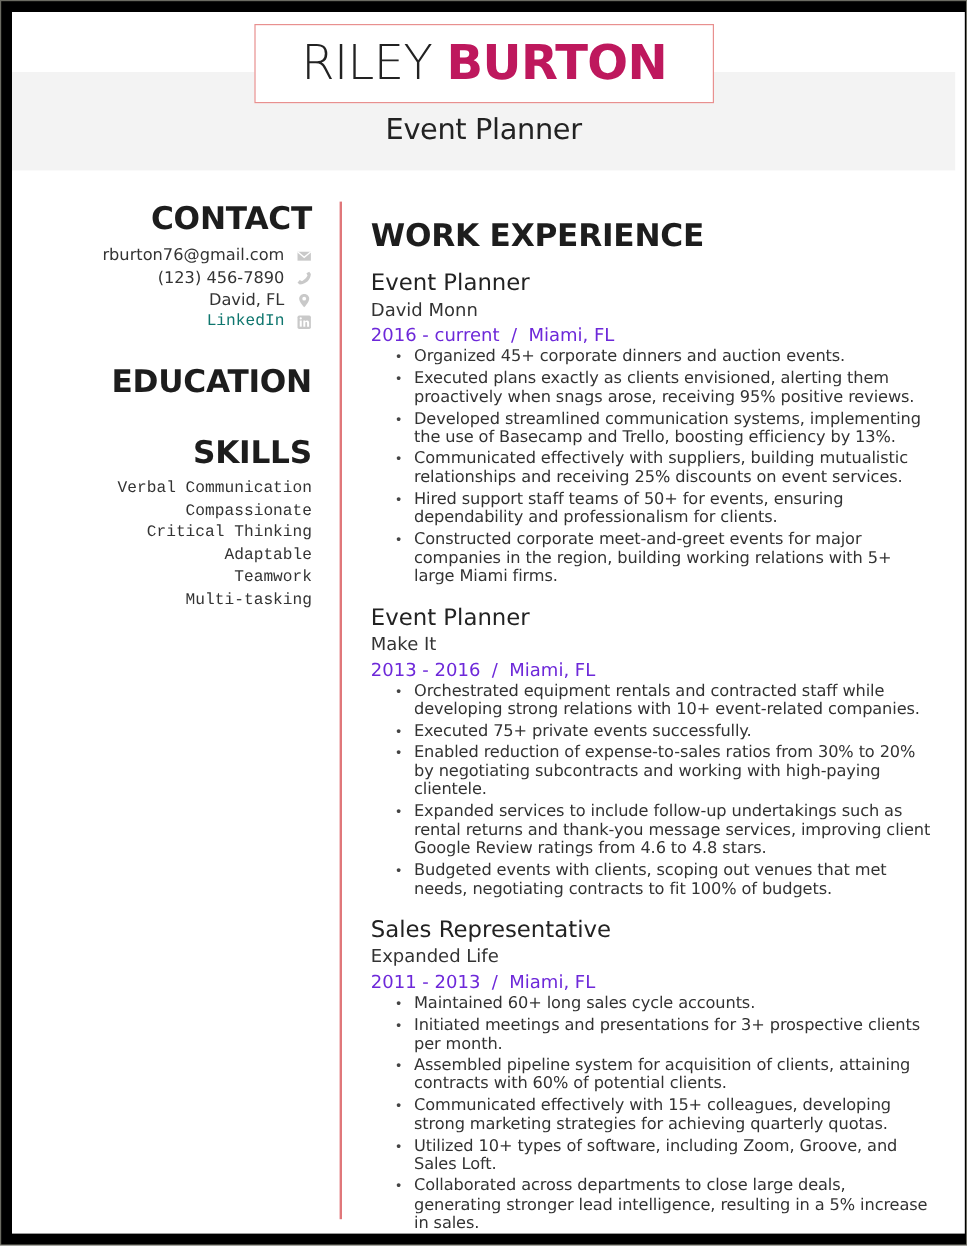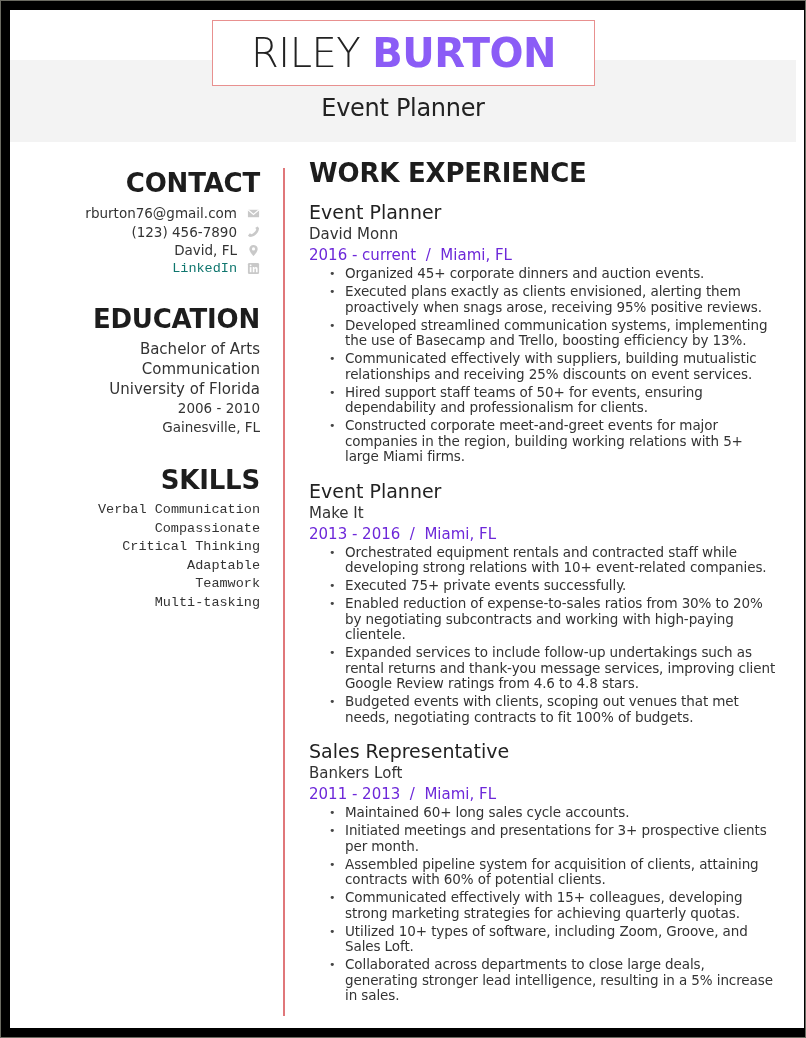--- a/index.html
+++ b/index.html
@@ -25,21 +25,21 @@
   }
   .name-box {
     position: absolute; left: 202px; top: 10px; width: 383px; height: 66px;
     border: 1px solid #e8908f;
     background: #fff;
     display: flex; align-items: center; justify-content: center;
     font-family: "DejaVu Sans", sans-serif;
     font-size: 40px; letter-spacing: -0.5px;
   }
   .first-name { color: #222; font-weight: 300; margin-right: 12px; }
-  .last-name { color: #8b5cf6; font-weight: bold; }
+  .last-name { color: #be185d; font-weight: bold; }
   .headline {
     position: absolute; left: 0; top: 84px; width: 786px; text-align: center;
     font-size: 24px; color: #222; letter-spacing: -0.3px;
   }
   .divider {
     position: absolute; left: 273px; top: 158px; width: 2px; height: 848px;
     background: #e0777a;
   }
   
   .left {
@@ -59,21 +59,21 @@
   }
   .contact-row .icon svg { width: 13px; height: 13px; }
   .link { color: #0f766e; font-family: Liberation Mono, monospace; }
   .edu { margin-top: 26px; }
   .edu .big { font-size: 15px; line-height: 20px; color: #333; }
   .edu .small { font-size: 13.5px; line-height: 18.5px; color: #333; }
   .skills { margin-top: 29px; }
   .skill { font-size: 13.5px; line-height: 18.5px; color: #333; font-family: Liberation Mono, monospace; }
   
   .right {
-    position: absolute; left: 299px; top: 148px; width: 470px;
+    position: absolute; left: 299px; top: 172px; width: 470px;
   }
   .job { margin-top: 12px; }
   .job:first-of-type { margin-top: 4px; }
   .job-title { font-size: 19px; line-height: 24px; color: #222; }
   .company { font-size: 15px; line-height: 21px; color: #333; }
   .dates { font-size: 15px; line-height: 21px; color: #6d28d9; }
   ul.bullets { list-style: none; margin-left: 20px; }
   ul.bullets li {
     position: relative; padding-left: 16px;
     font-size: 13.5px; line-height: 15.5px; color: #333;
@@ -139,27 +139,20 @@
                 <circle cx="3.9" cy="3.6" r="1" fill="#fff"></circle>
                 <path d="M6.2 5.5 H7.9 V6.4 C8.3 5.7 9 5.4 9.7 5.4 C11 5.4 11.4 6.3 11.4 7.6 V11 H9.6 V8 C9.6 7.3 9.4 6.9 8.8 6.9 C8.2 6.9 8 7.4 8 8 V11 H6.2 Z" fill="#fff"></path>
               </svg>
           </span>
         </div>
       </div>
     </div>
 
     <div class="edu">
       <div class="sec-title">EDUCATION</div>
-      <div style="margin-top:5px">
-        <div class="big">Bachelor of Arts</div>
-        <div class="big">Communication</div>
-        <div class="big">University of Florida</div>
-        <div class="small">2006 - 2010</div>
-        <div class="small">Gainesville, FL</div>
-      </div>
     </div>
 
     <div class="skills">
       <div class="sec-title">SKILLS</div>
       <div style="margin-top:6px">
         <div class="skill">Verbal Communication</div>
         <div class="skill">Compassionate</div>
         <div class="skill">Critical Thinking</div>
         <div class="skill">Adaptable</div>
         <div class="skill">Teamwork</div>
@@ -193,21 +186,21 @@
         <li>Orchestrated equipment rentals and contracted staff while developing strong relations with 10+ event-related companies.</li>
         <li>Executed 75+ private events successfully.</li>
         <li>Enabled reduction of expense-to-sales ratios from 30% to 20% by negotiating subcontracts and working with high-paying clientele.</li>
         <li>Expanded services to include follow-up undertakings such as rental returns and thank-you message services, improving client Google Review ratings from 4.6 to 4.8 stars.</li>
         <li>Budgeted events with clients, scoping out venues that met needs, negotiating contracts to fit 100% of budgets.</li>
       </ul>
     </div>
 
     <div class="job" style="margin-top:14px">
       <div class="job-title">Sales Representative</div>
-      <div class="company">Bankers Loft</div>
+      <div class="company">Expanded Life</div>
       <div class="dates" style="white-space:pre">2011 - 2013  /  Miami, FL</div>
       <ul class="bullets">
         <li>Maintained 60+ long sales cycle accounts.</li>
         <li>Initiated meetings and presentations for 3+ prospective clients per month.</li>
         <li>Assembled pipeline system for acquisition of clients, attaining contracts with 60% of potential clients.</li>
         <li>Communicated effectively with 15+ colleagues, developing strong marketing strategies for achieving quarterly quotas.</li>
         <li>Utilized 10+ types of software, including Zoom, Groove, and Sales Loft.</li>
         <li>Collaborated across departments to close large deals, generating stronger lead intelligence, resulting in a 5% increase in sales.</li>
       </ul>
     </div>

